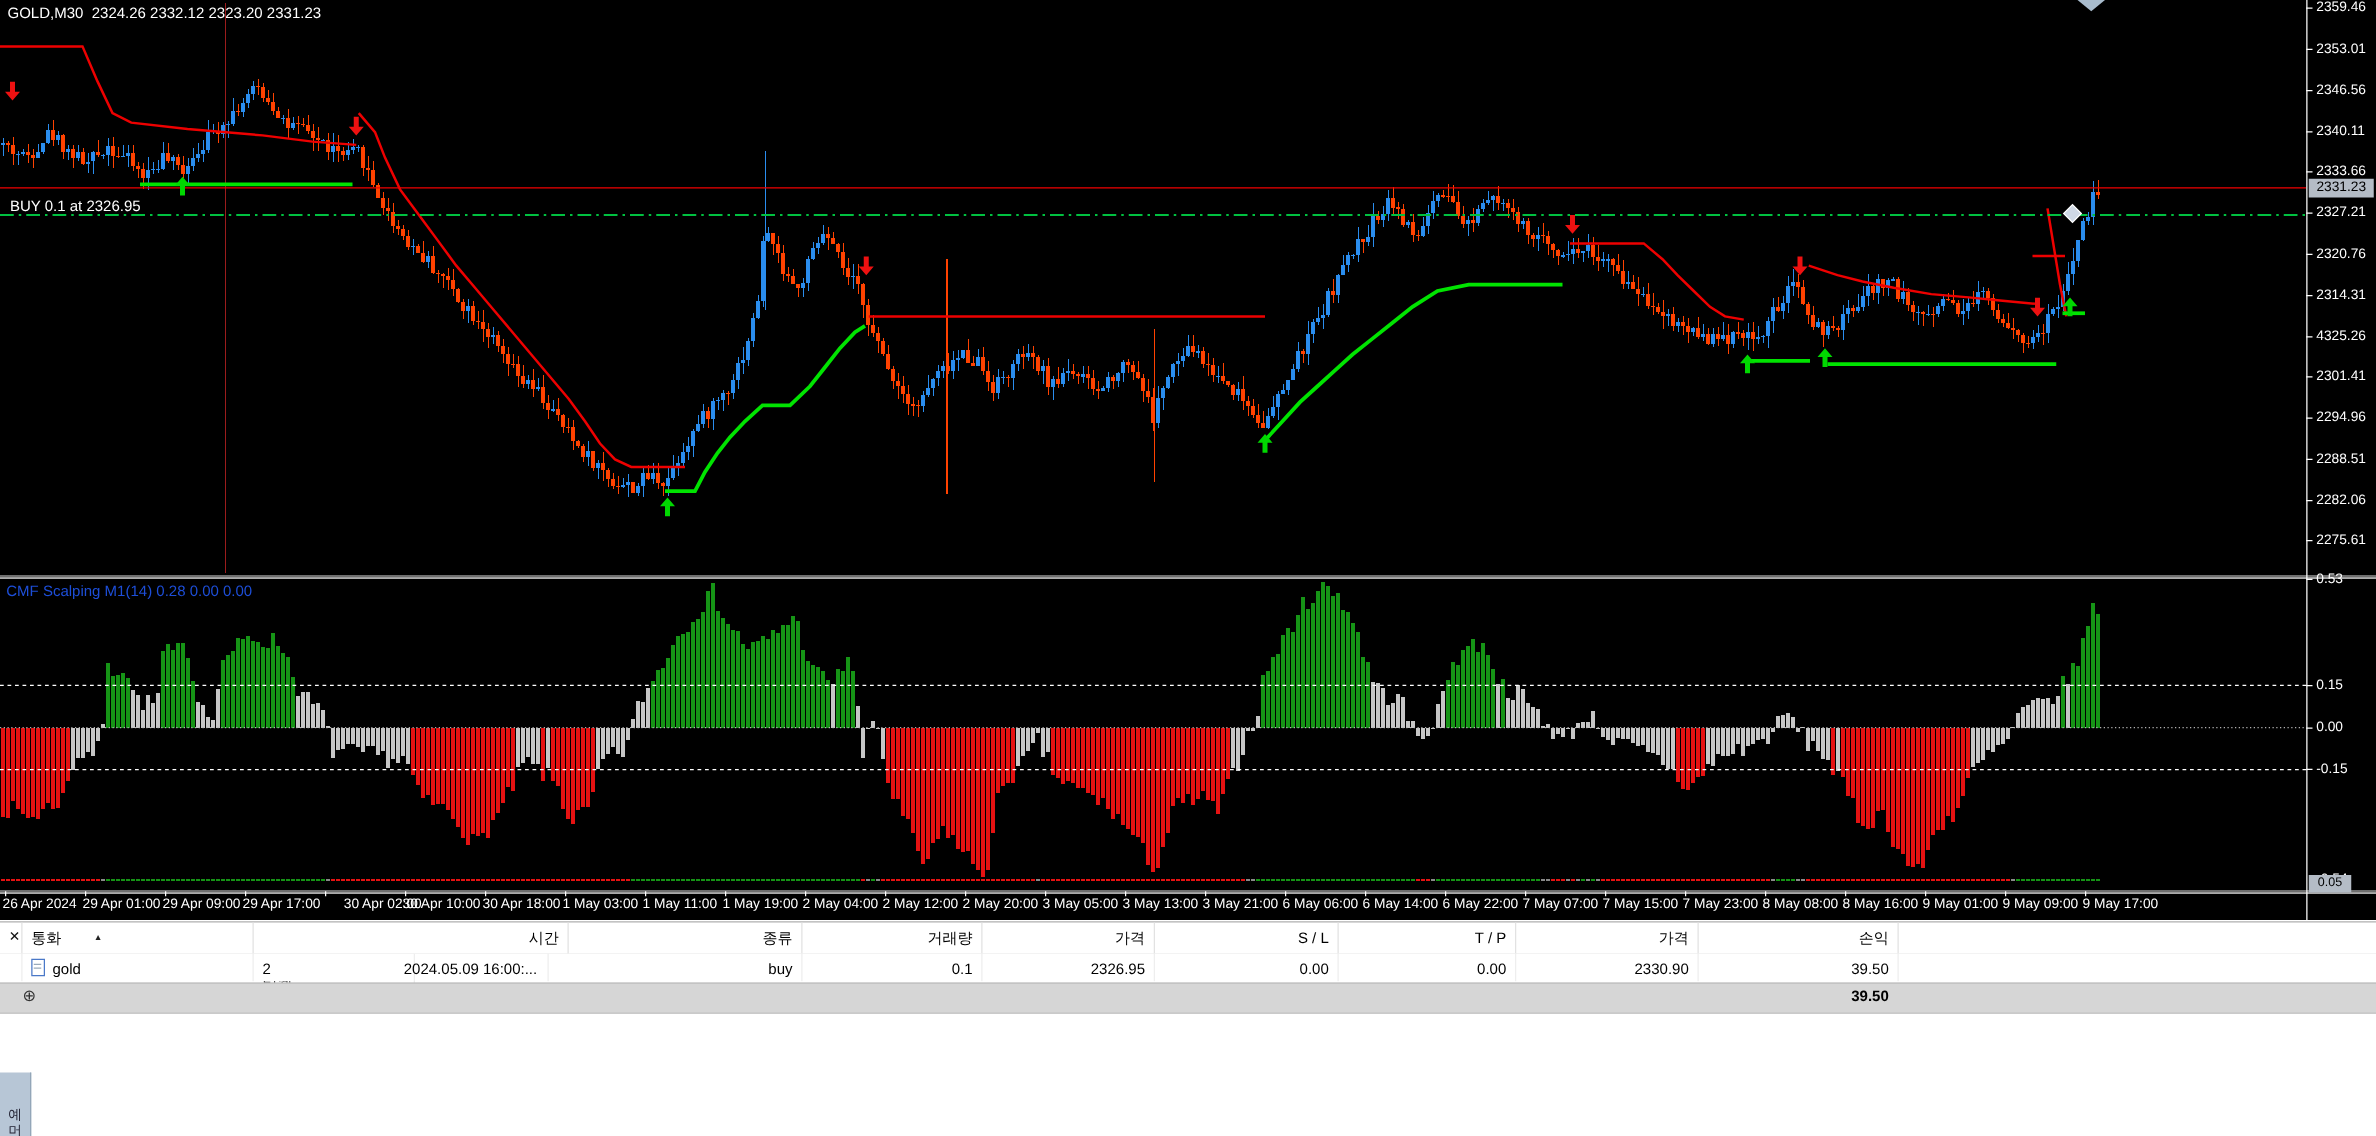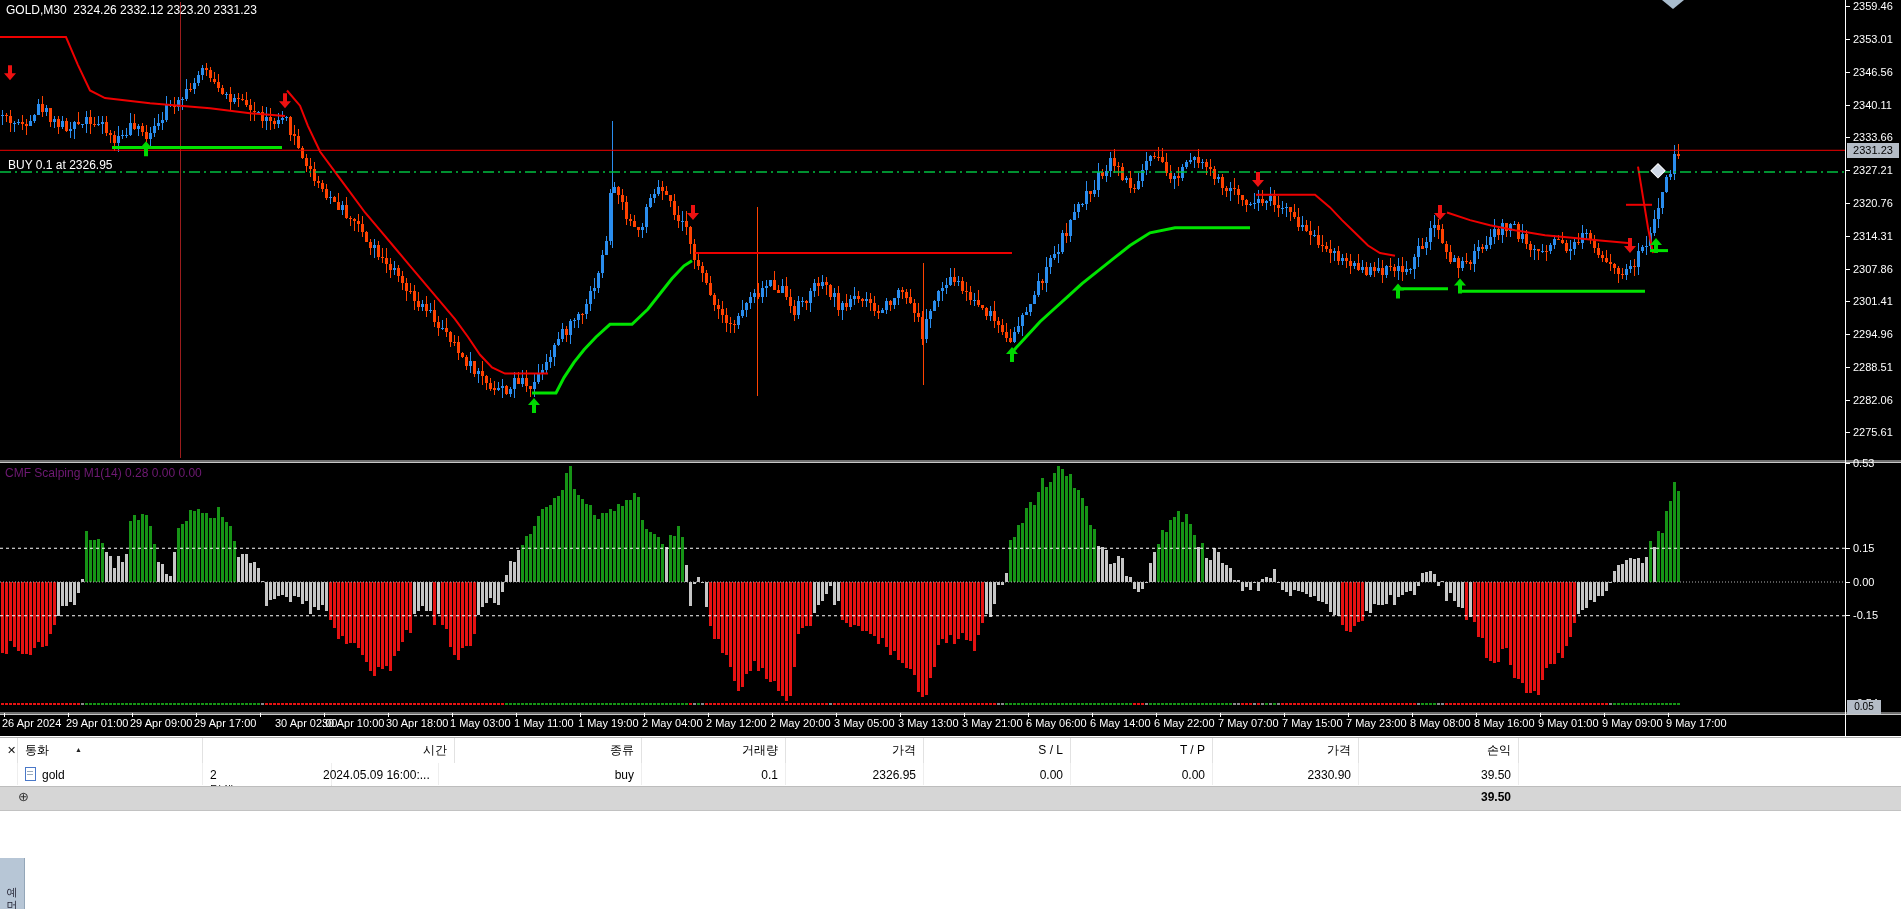--- a/index.html
+++ b/index.html
@@ -2,21 +2,21 @@
 <html><head>
 <meta charset="utf-8">
 <style>
   html,body{margin:0;padding:0;background:#fff;}
   .app{position:relative;width:1901px;height:909px;overflow:hidden;background:#ffffff;
        font-family:"Liberation Sans","DejaVu Sans",sans-serif;}
   .chart-black{position:absolute;left:0;top:0;width:1901px;height:736px;background:#000;}
   svg{position:absolute;left:0;top:0;}
   .chart-title{position:absolute;left:6px;top:3px;color:#fff;font-size:12px;letter-spacing:0px;white-space:pre;}
   .buy-label{position:absolute;left:8px;top:158px;color:#fff;font-size:12px;white-space:pre;}
-  .cmf-title{position:absolute;left:5px;top:466px;color:#701a75;font-size:12px;white-space:pre;}
+  .cmf-title{position:absolute;left:5px;top:466px;color:#1d4ed8;font-size:12px;white-space:pre;}
   .axis-label{position:absolute;color:#fff;font-size:11px;white-space:nowrap;}
   .axis-tick{position:absolute;width:5px;height:1px;background:#fff;}
   .vaxis-line{position:absolute;left:1845px;top:0;width:1px;height:736px;background:#fff;}
   .bid-box{position:absolute;left:1847px;width:52px;height:15px;background:#b4bcc6;color:#000;
            font-size:11px;text-align:center;line-height:15px;}
   .cmf-minmax-box{position:absolute;left:1847px;width:34px;height:14px;background:#b4bcc6;color:#000;
            font-size:10px;text-align:center;line-height:14px;}
   .time-label{position:absolute;top:717px;color:#fff;font-size:11px;white-space:nowrap;}
   .time-tick{position:absolute;top:713px;width:1px;height:4px;background:#fff;}
   .sep{position:absolute;left:0;width:1901px;height:2px;background:#6e6e6e;border-bottom:1px solid #c8c8c8;}
@@ -1794,21 +1794,21 @@
       <div class="axis-label" style="left: 1853px; top: 99px;">2340.11</div>
       <div class="axis-tick" style="left: 1845px; top: 137px;"></div>
       <div class="axis-label" style="left: 1853px; top: 131px;">2333.66</div>
       <div class="axis-tick" style="left: 1845px; top: 170px;"></div>
       <div class="axis-label" style="left: 1853px; top: 164px;">2327.21</div>
       <div class="axis-tick" style="left: 1845px; top: 203px;"></div>
       <div class="axis-label" style="left: 1853px; top: 197px;">2320.76</div>
       <div class="axis-tick" style="left: 1845px; top: 236px;"></div>
       <div class="axis-label" style="left: 1853px; top: 230px;">2314.31</div>
       <div class="axis-tick" style="left: 1845px; top: 269px;"></div>
-      <div class="axis-label" style="left: 1853px; top: 263px;">2307.86</div>
+      <div class="axis-label" style="left: 1853px; top: 263px;">4325.26</div>
       <div class="axis-tick" style="left: 1845px; top: 301px;"></div>
       <div class="axis-label" style="left: 1853px; top: 295px;">2301.41</div>
       <div class="axis-tick" style="left: 1845px; top: 334px;"></div>
       <div class="axis-label" style="left: 1853px; top: 328px;">2294.96</div>
       <div class="axis-tick" style="left: 1845px; top: 367px;"></div>
       <div class="axis-label" style="left: 1853px; top: 361px;">2288.51</div>
       <div class="axis-tick" style="left: 1845px; top: 400px;"></div>
       <div class="axis-label" style="left: 1853px; top: 394px;">2282.06</div>
       <div class="axis-tick" style="left: 1845px; top: 432px;"></div>
       <div class="axis-label" style="left: 1853px; top: 426px;">2275.61</div>

